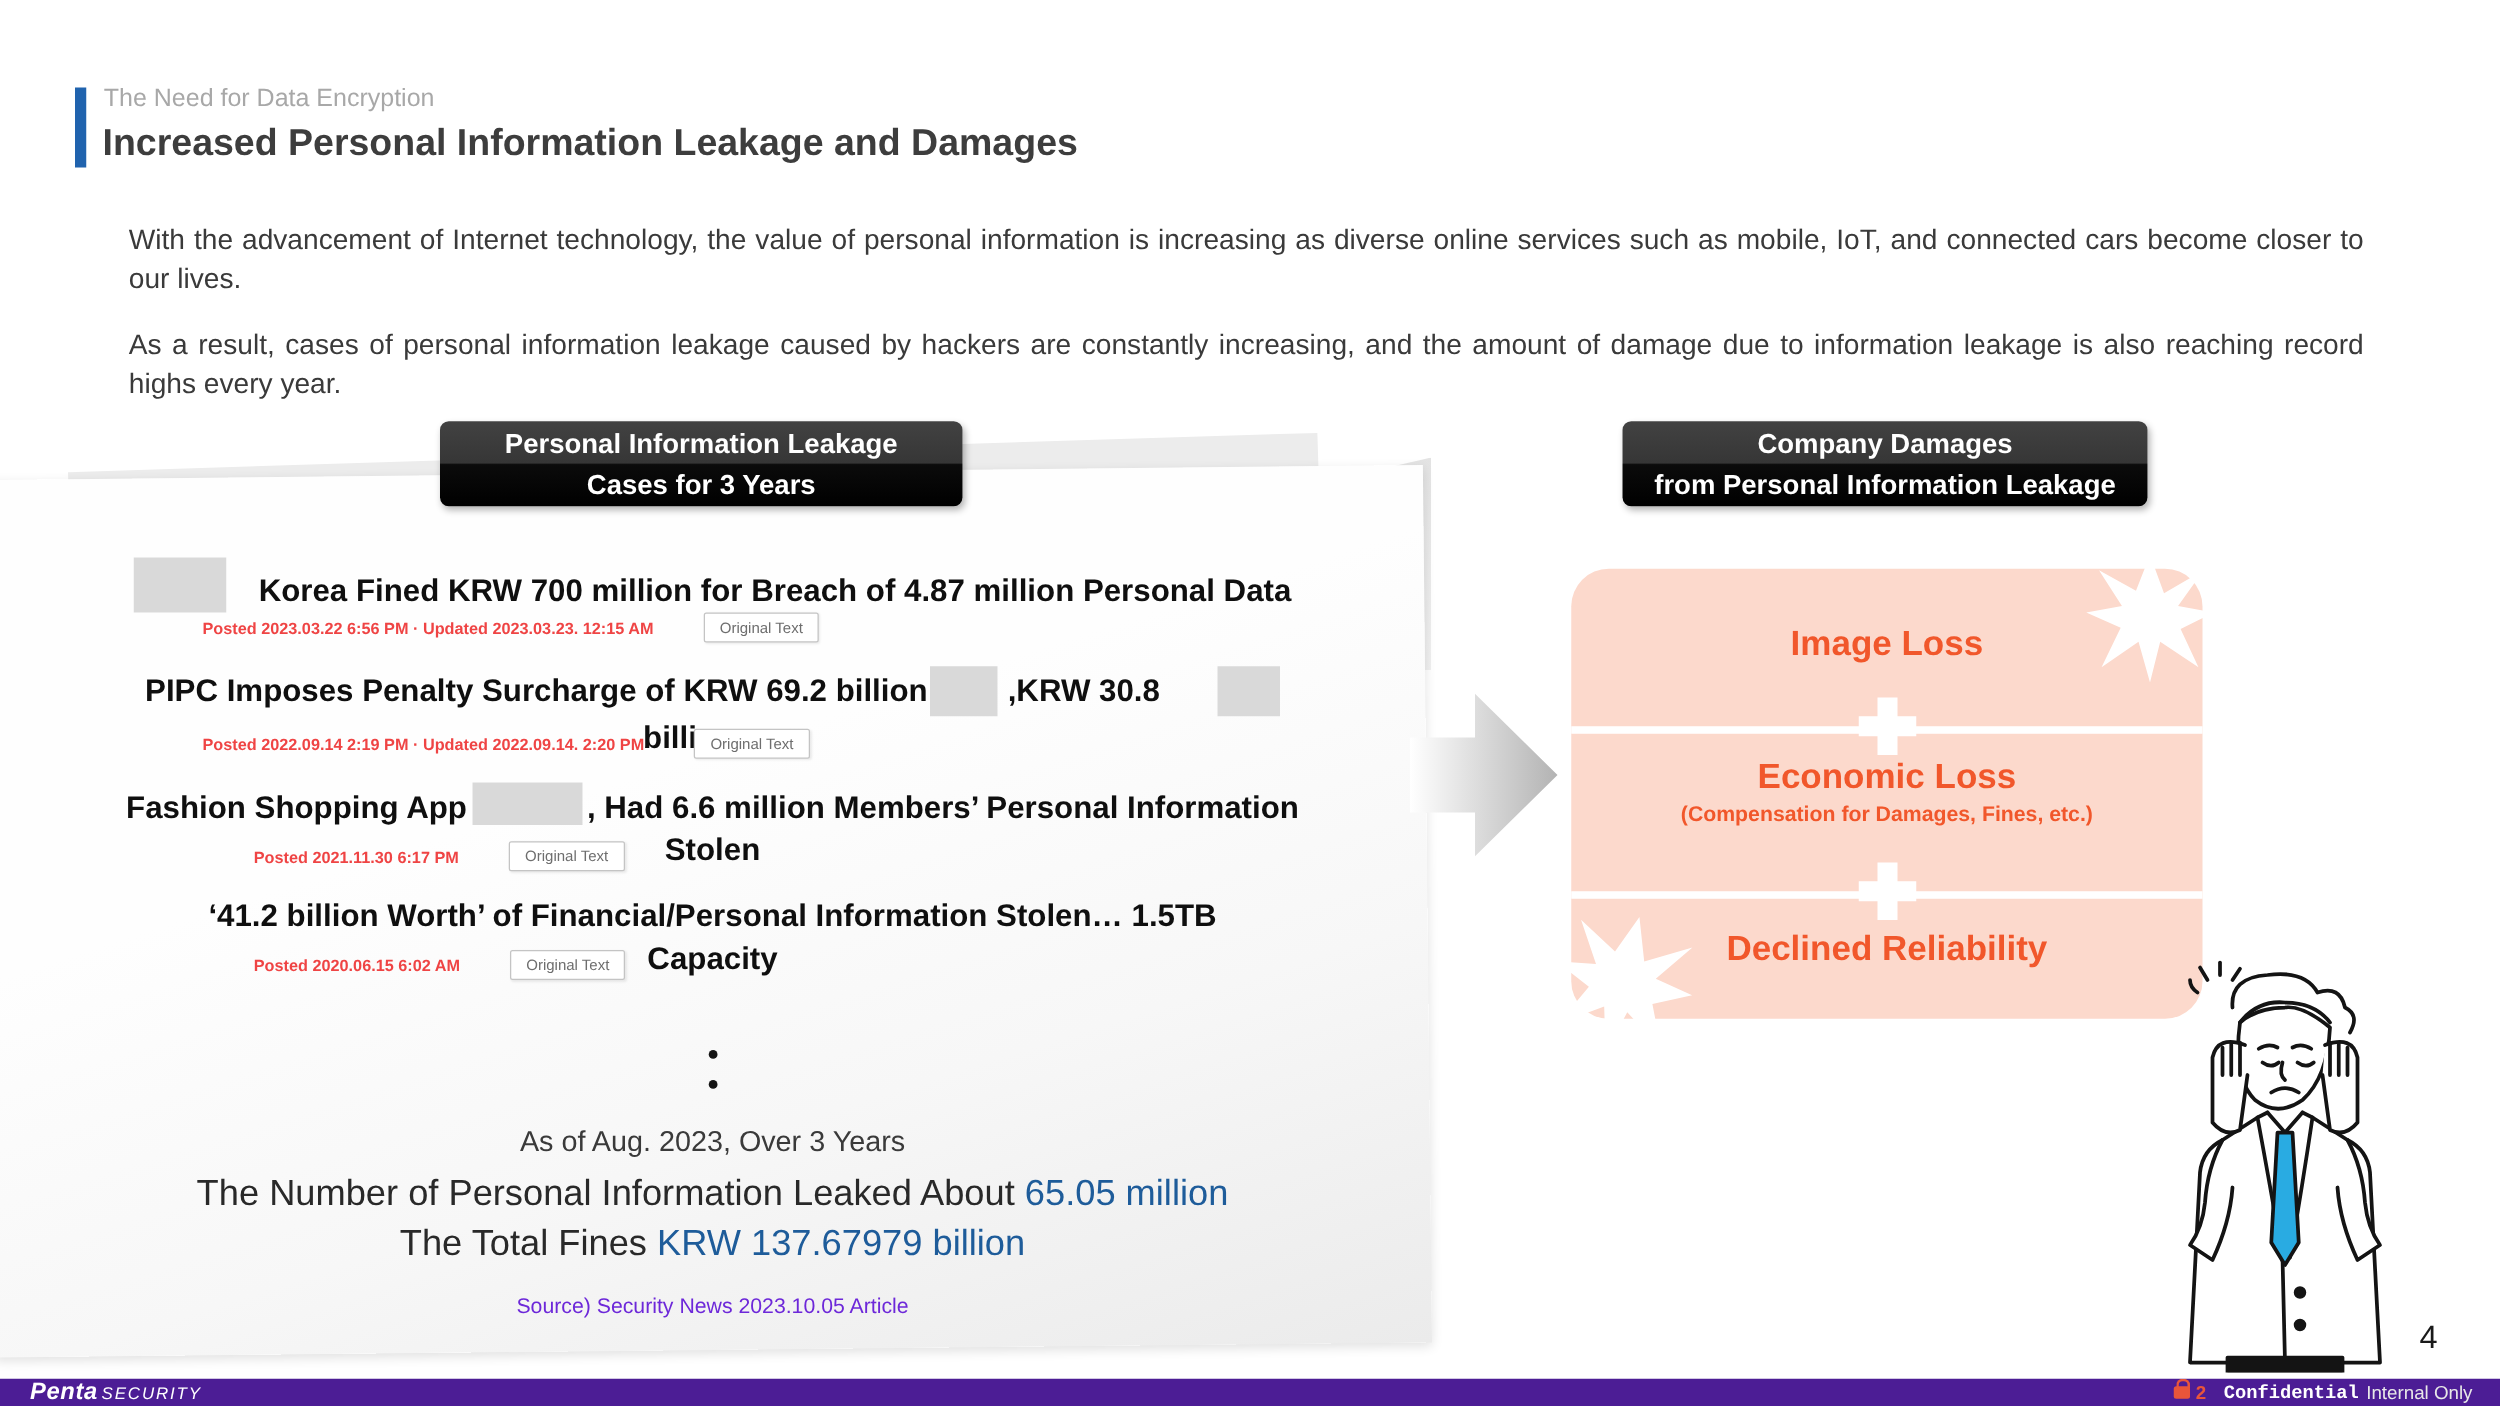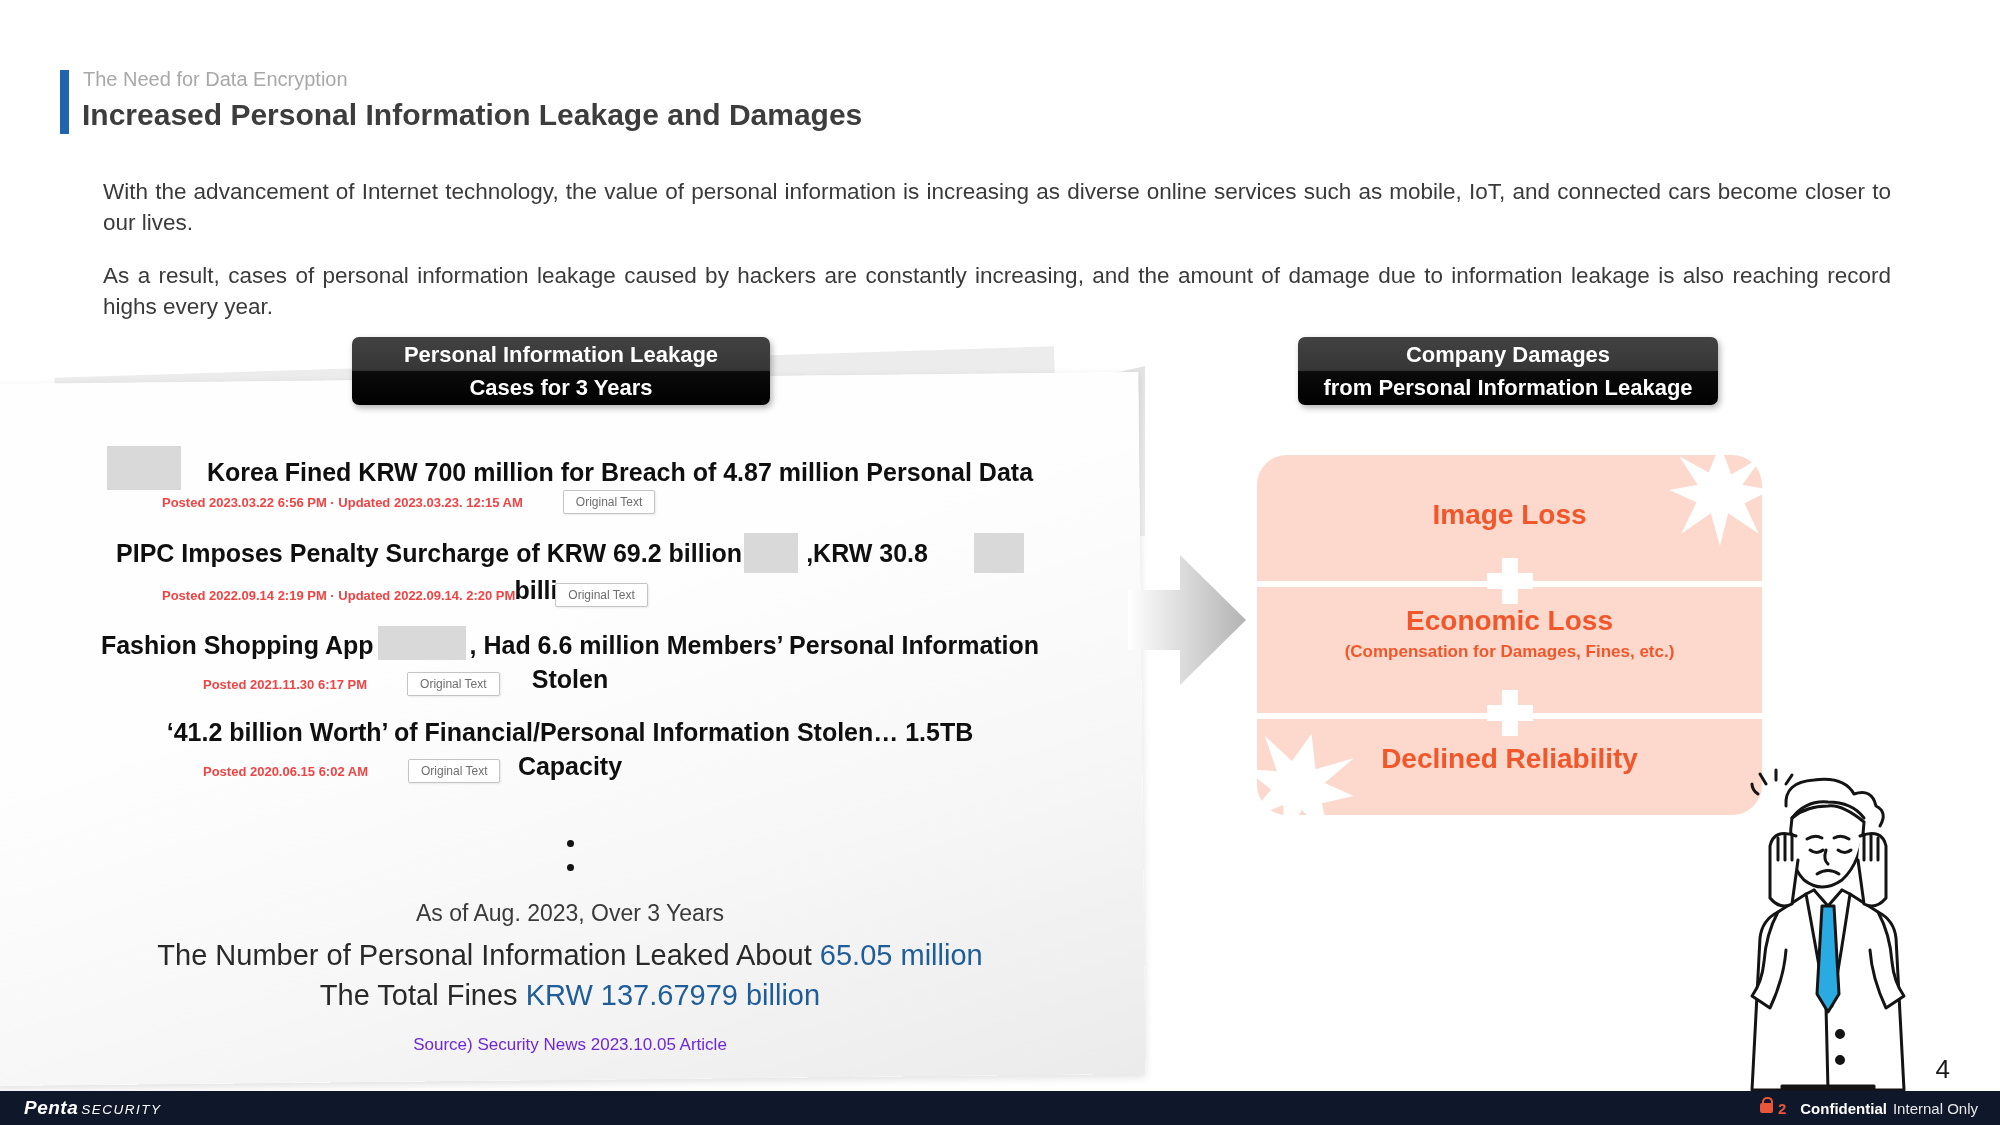--- a/index.html
+++ b/index.html
@@ -77,31 +77,31 @@
   .dmg-title{font-size:28px;font-weight:700;}
   .dmg-sub{font-size:17px;font-weight:700;line-height:29px;padding:0 28px;margin-top:0;}
   .row1{top:44px;} .row2{top:150px;} .row3{top:288px;}
   .burst{position:absolute;z-index:4;}
   .burst1{left:1668px;top:444px;}
   .burst2{left:1240px;top:732px;transform:rotate(14deg);}
   
   .person{position:absolute;left:1722px;top:766px;z-index:5;}
   
   .page-number{position:absolute;right:50px;top:1054px;font-size:26px;color:#1a1a1a;z-index:7;}
-  .footer{position:absolute;left:0;right:0;bottom:0;height:34px;background:#0f172a;z-index:10;
+  .footer{position:absolute;left:0;right:0;bottom:0;height:22px;background:#4c1d95;z-index:10;
           display:flex;align-items:center;justify-content:space-between;padding:0 22px 0 24px;}
   .brand{color:#fff;font-style:italic;display:flex;align-items:baseline;}
   .brand-bold{font-weight:800;font-size:19px;letter-spacing:.5px;}
   .brand-light{font-weight:400;font-size:13.5px;letter-spacing:1.5px;margin-left:3px;}
   .classification{display:flex;align-items:center;font-size:15px;color:#fff;}
   .lock-icon{position:relative;width:13px;height:10px;background:#e8553a;border-radius:2px;margin-right:5px;}
   .lock-icon::before{content:"";position:absolute;top:-6px;left:2px;width:7px;height:6px;
                      border:2px solid #e8553a;border-bottom:none;border-radius:5px 5px 0 0;}
   .level{color:#e8553a;font-weight:700;margin-right:14px;}
-  .cls-bold{font-weight:700;margin-right:6px;}
+  .cls-bold{font-weight:700;margin-right:6px;font-family:Liberation Mono, monospace;}
   .cls-rest{color:#e8e8e8;}
 </style>
 </head>
 <body>
 
 <div class="slide">
 
   <div class="accent-bar"></div>
   <div class="eyebrow">The Need for Data Encryption</div>
   <div class="page-title">Increased Personal Information Leakage and Damages</div>

